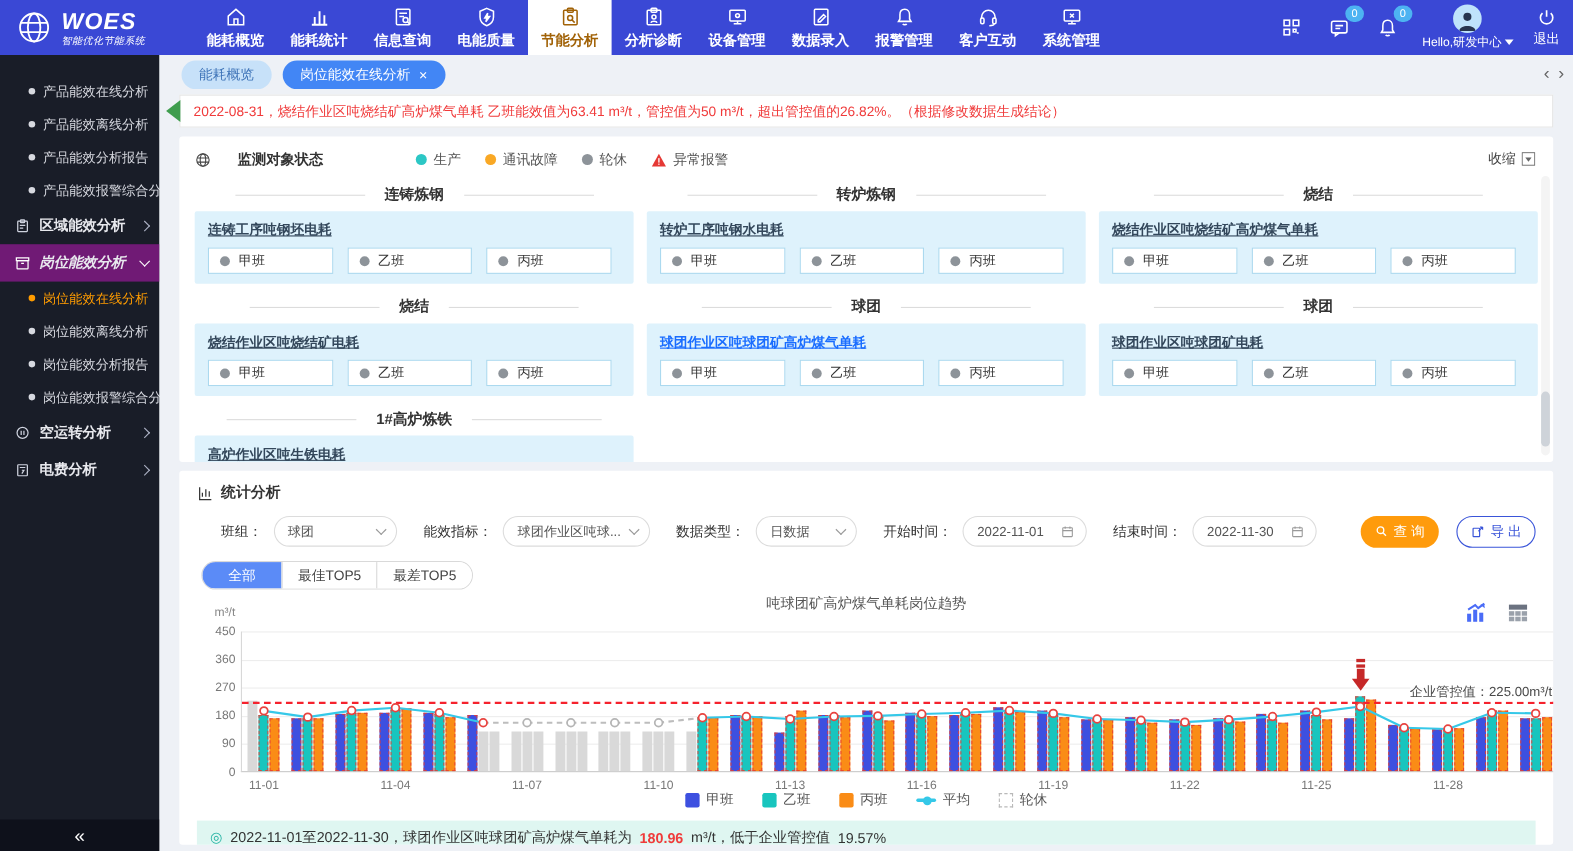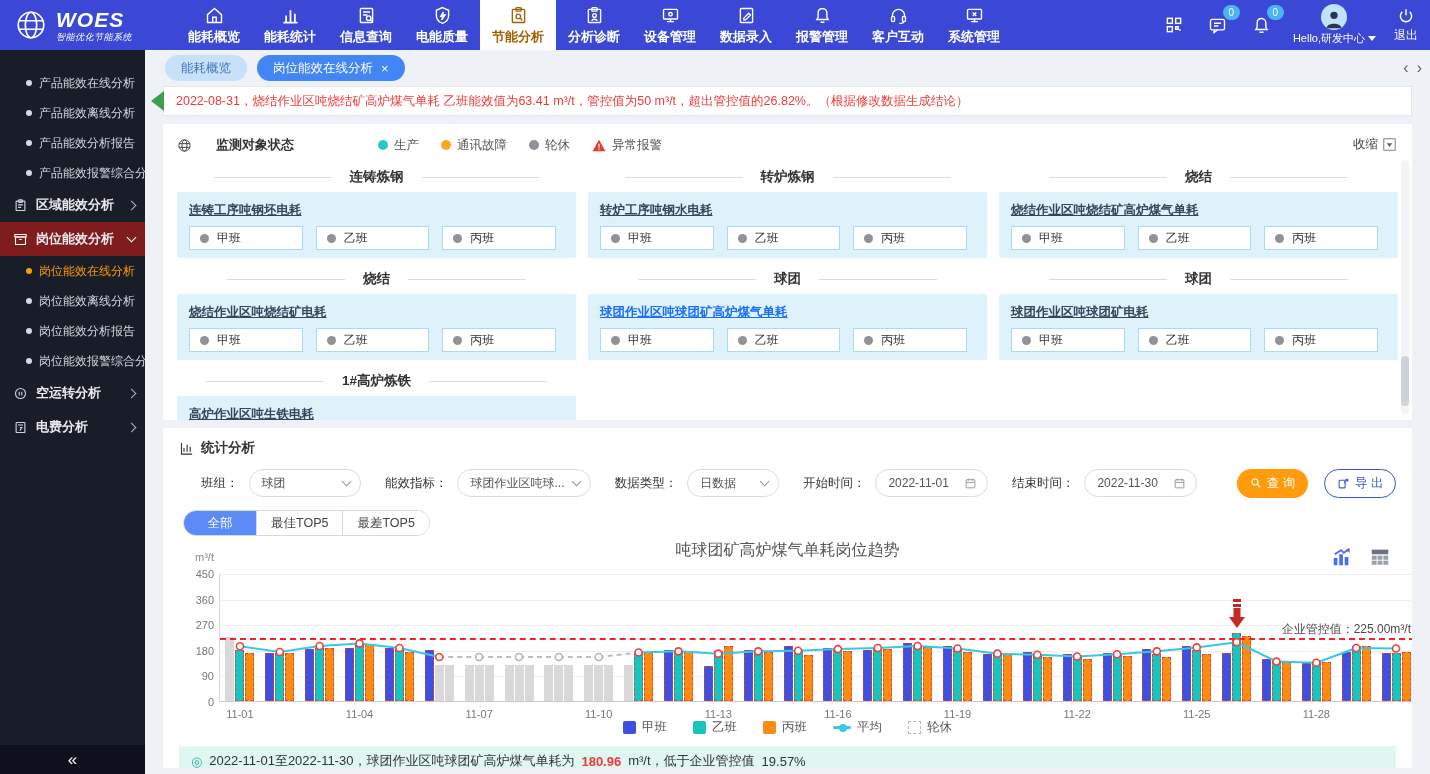--- a/index.html
+++ b/index.html
@@ -23,21 +23,21 @@
   .avatar { width:26px; height:26px; border-radius:50%; background:#bfe3fb; overflow:hidden; display:flex; align-items:flex-end; justify-content:center; }
   .hello { font-size:11px; display:flex; align-items:center; gap:3px; white-space:nowrap; }
   .dcaret { width:0; height:0; border-left:4px solid transparent; border-right:4px solid transparent; border-top:5px solid #fff; }
   .logout-block { display:flex; flex-direction:column; align-items:center; gap:2px; cursor:pointer; font-size:12px; }
 
   
   .sidebar { position:absolute; left:0; top:50px; width:145px; bottom:0; background:#191d28; color:#e8e9ee; }
   .side-list { padding-top:18px; }
   .sgroup { height:34px; display:flex; align-items:center; gap:8px; padding:0 10px 0 13px; cursor:pointer; font-weight:bold; font-size:13px; white-space:nowrap; }
   .sgroup .glabel { flex:1; }
-  .sgroup.active { background:#7f1d1d; }
+  .sgroup.active { background:#701a75;font-style:italic; }
   .schild { height:30px; display:flex; align-items:center; gap:7px; padding-left:26px; font-size:12px; color:#d7d9e0; cursor:pointer; white-space:nowrap; }
   .schild .bullet { width:6px; height:6px; border-radius:50%; background:#d7d9e0; flex:none; }
   .schild.active { color:#ff9c00; }
   .schild.active .bullet { background:#ff9c00; }
   .caret-down { width:7px; height:7px; border-right:1.6px solid #aeb3c6; border-bottom:1.6px solid #aeb3c6; transform:rotate(45deg); margin-top:-3px; flex:none; }
   .sgroup.active .caret-down { border-color:#fff; }
   .caret-right { width:7px; height:7px; border-right:1.6px solid #aeb3c6; border-bottom:1.6px solid #aeb3c6; transform:rotate(-45deg); flex:none; }
   .side-footer { position:absolute; bottom:0; left:0; width:145px; height:29px; background:#0e111b; display:flex; align-items:center; justify-content:center; color:#fff; font-size:17px; cursor:pointer; }
 
   
@@ -86,21 +86,21 @@
   .btn-query { margin-left:30px; width:76px; height:29px; border-radius:15px; background:#ff9b0c; color:#fff; font-size:12.5px; display:flex; align-items:center; justify-content:center; gap:5px; cursor:pointer; border:none; }
   .btn-export { margin-left:6px; width:76px; height:29px; border-radius:15px; background:#fff; color:#3a55d9; font-size:12.5px; display:flex; align-items:center; justify-content:center; gap:5px; cursor:pointer; border:1px solid #3a55d9; }
   .seg-row { display:flex; margin-top:12px; width:fit-content; border:1px solid #d9d9d9; border-radius:14px; overflow:hidden; height:26px; margin-left:4px; position:static; }
   .seg { min-width:72px; padding:0 14px; display:flex; align-items:center; justify-content:center; font-size:12.5px; color:#444; background:#fff; border-left:1px solid #d9d9d9; cursor:pointer; }
   .seg:first-child { border-left:none; }
   .seg.active { background:#5b8bf7; color:#fff; }
   .view-icons { position:absolute; right:20px; top:118px; display:flex; gap:14px; }
   .view-icons span { cursor:pointer; }
 
   .chart-box { position:relative; margin-top:2px; height:200px; }
-  .chart-title { position:absolute; top:2px; left:0; right:0; text-align:center; font-size:16px; color:#555; }
+  .chart-title { position:absolute; top:2px; left:0; right:0; text-align:center; font-size:13px; color:#555; }
   .chart-unit { position:absolute; left:16px; top:13px; font-size:11px; color:#888; }
   .plot { position:absolute; left:40px; top:36px; width:1196px; height:128px; border-left:1px solid #d8d8d8; border-bottom:1px solid #c9c9c9; }
   .gridline { position:absolute; left:0; width:100%; height:1px; background:#ededed; }
   .ytick { position:absolute; left:-36px; width:30px; text-align:right; font-size:11px; color:#777; }
   .xtick { position:absolute; width:44px; text-align:center; font-size:11px; color:#777; top:134px; }
   .bar { position:absolute; bottom:0; width:9px; }
   .bar.jia { background:#3d50e0; border:1px dashed rgba(230,60,50,.85); }
   .bar.yi  { background:#18c5be; border:1px dashed rgba(230,60,50,.85); }
   .bar.bing{ background:#fa8c16; border:1px dashed rgba(230,60,50,.85); }
   .bar.rest{ background:#d9d9d9; }

